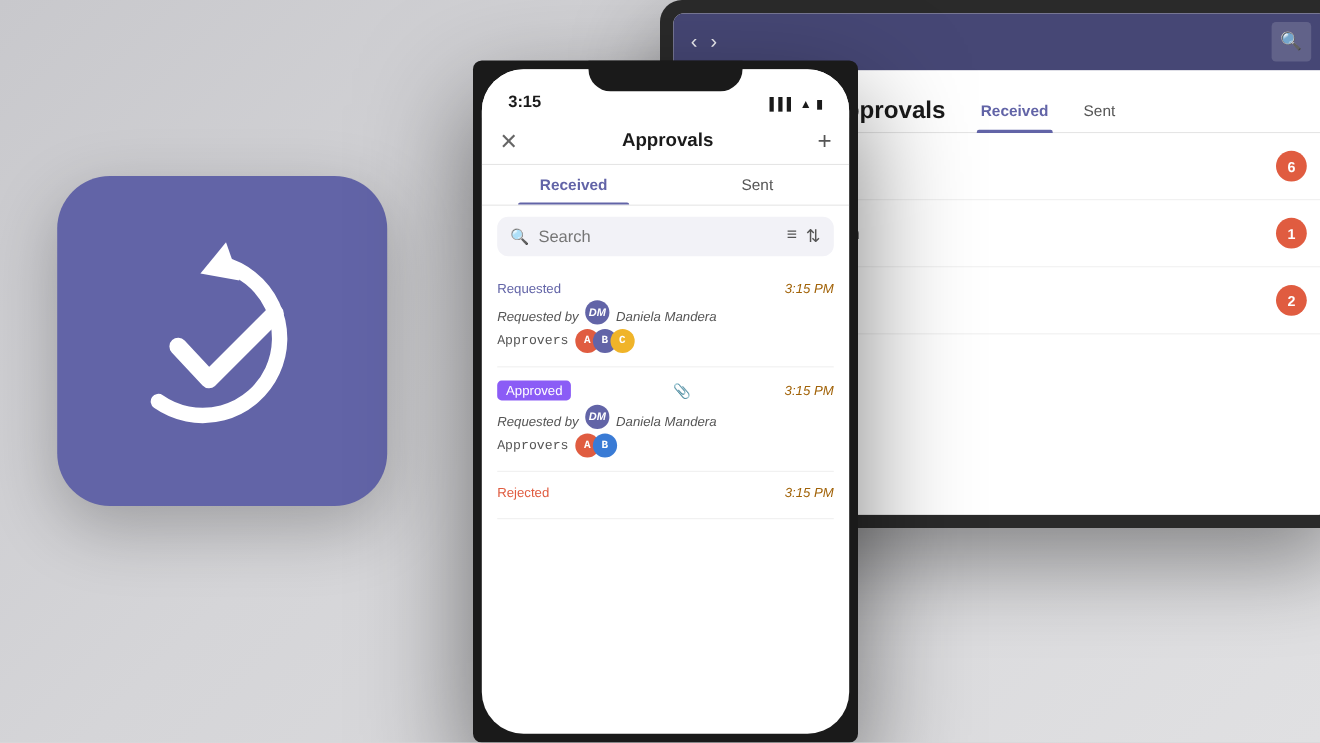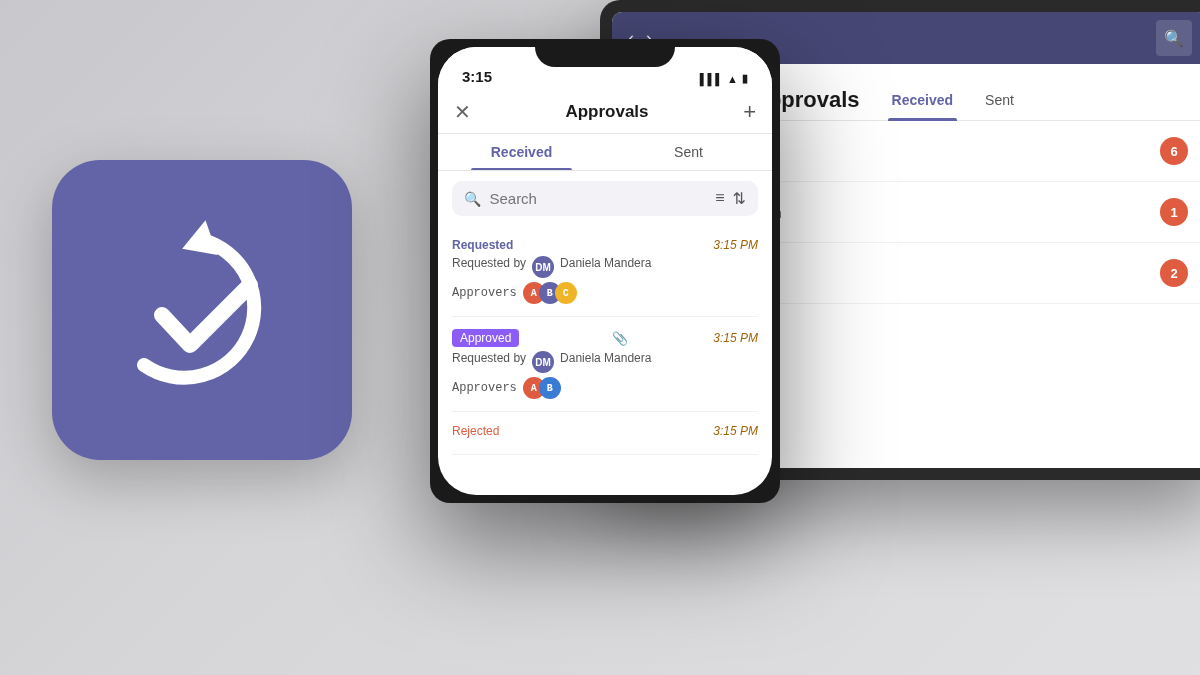--- a/index.html
+++ b/index.html
@@ -207,25 +207,25 @@
       font-size: 13px;
       font-weight: 700;
       color: white;
       background: #e05c40;
     }
 
     
     .phone {
       position: absolute;
       left: 430px;
-      top: 39px;
+      top: 55px;
       width: 350px;
-      height: 464px;
+      height: 620px;
       background: #1a1a1a;
-      border-radius: 20px;
+      border-radius: 8px;
       box-shadow: 0 40px 100px rgba(0,0,0,0.5);
       overflow: hidden;
       z-index: 10;
     }
     .phone-notch {
       position: absolute;
       top: 0;
       left: 50%;
       transform: translateX(-50%);
       width: 140px;
@@ -362,21 +362,21 @@
     }
     .phone-item-top {
       display: flex;
       align-items: center;
       justify-content: space-between;
       margin-bottom: 4px;
     }
     .phone-item-status-requested {
       font-size: 12px;
       color: #6264a7;
-      font-weight: 700;
+      font-weight: 400;
     }
     .phone-item-status-approved {
       font-size: 12px;
       color: white;
       font-weight: 500;
       background: #8b5cf6;
       padding: 2px 8px;
       border-radius: 4px;
     }
     .phone-item-status-rejected {
@@ -392,23 +392,24 @@
     .phone-item-title {
       font-size: 15px;
       font-weight: 700;
       color: #1a1a1a;
       margin-bottom: 4px;
     }
     .phone-item-requested-by {
       font-size: 12px;
       color: #555;
       display: flex;
-      align-items: flex-start;
+      align-items: flex-end;
       gap: 6px;
       margin-bottom: 4px;
+      font-style: italic;
     }
     .phone-item-approvers {
       font-size: 12px;
       color: #555;
       display: flex;
       align-items: center;
       gap: 6px;
       font-family: Liberation Mono, monospace;
     }
     .avatar {

